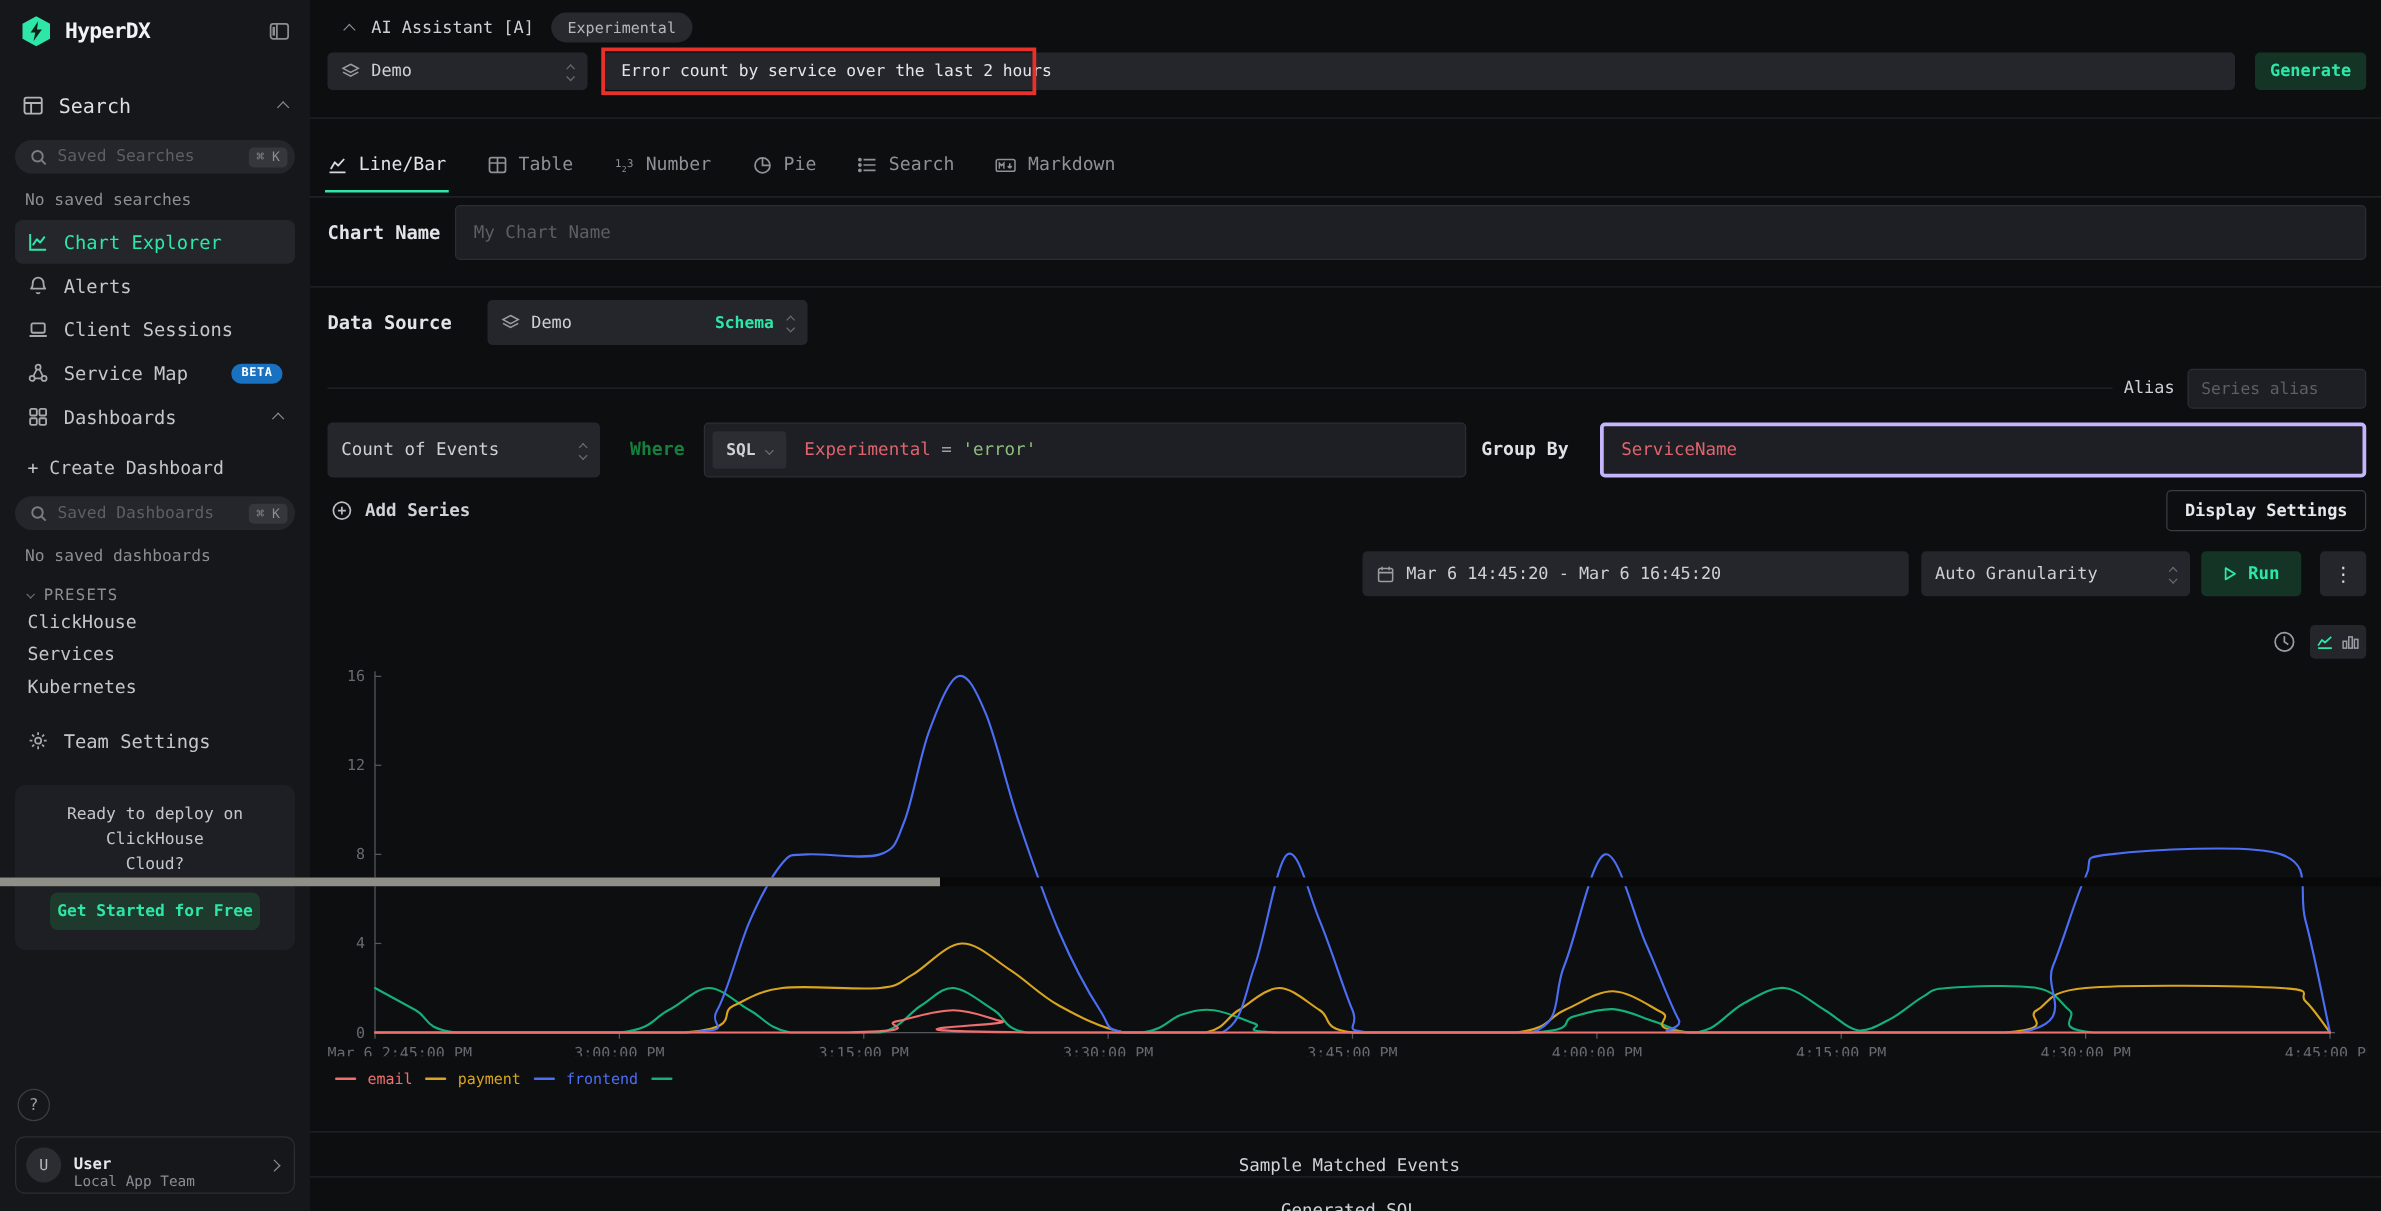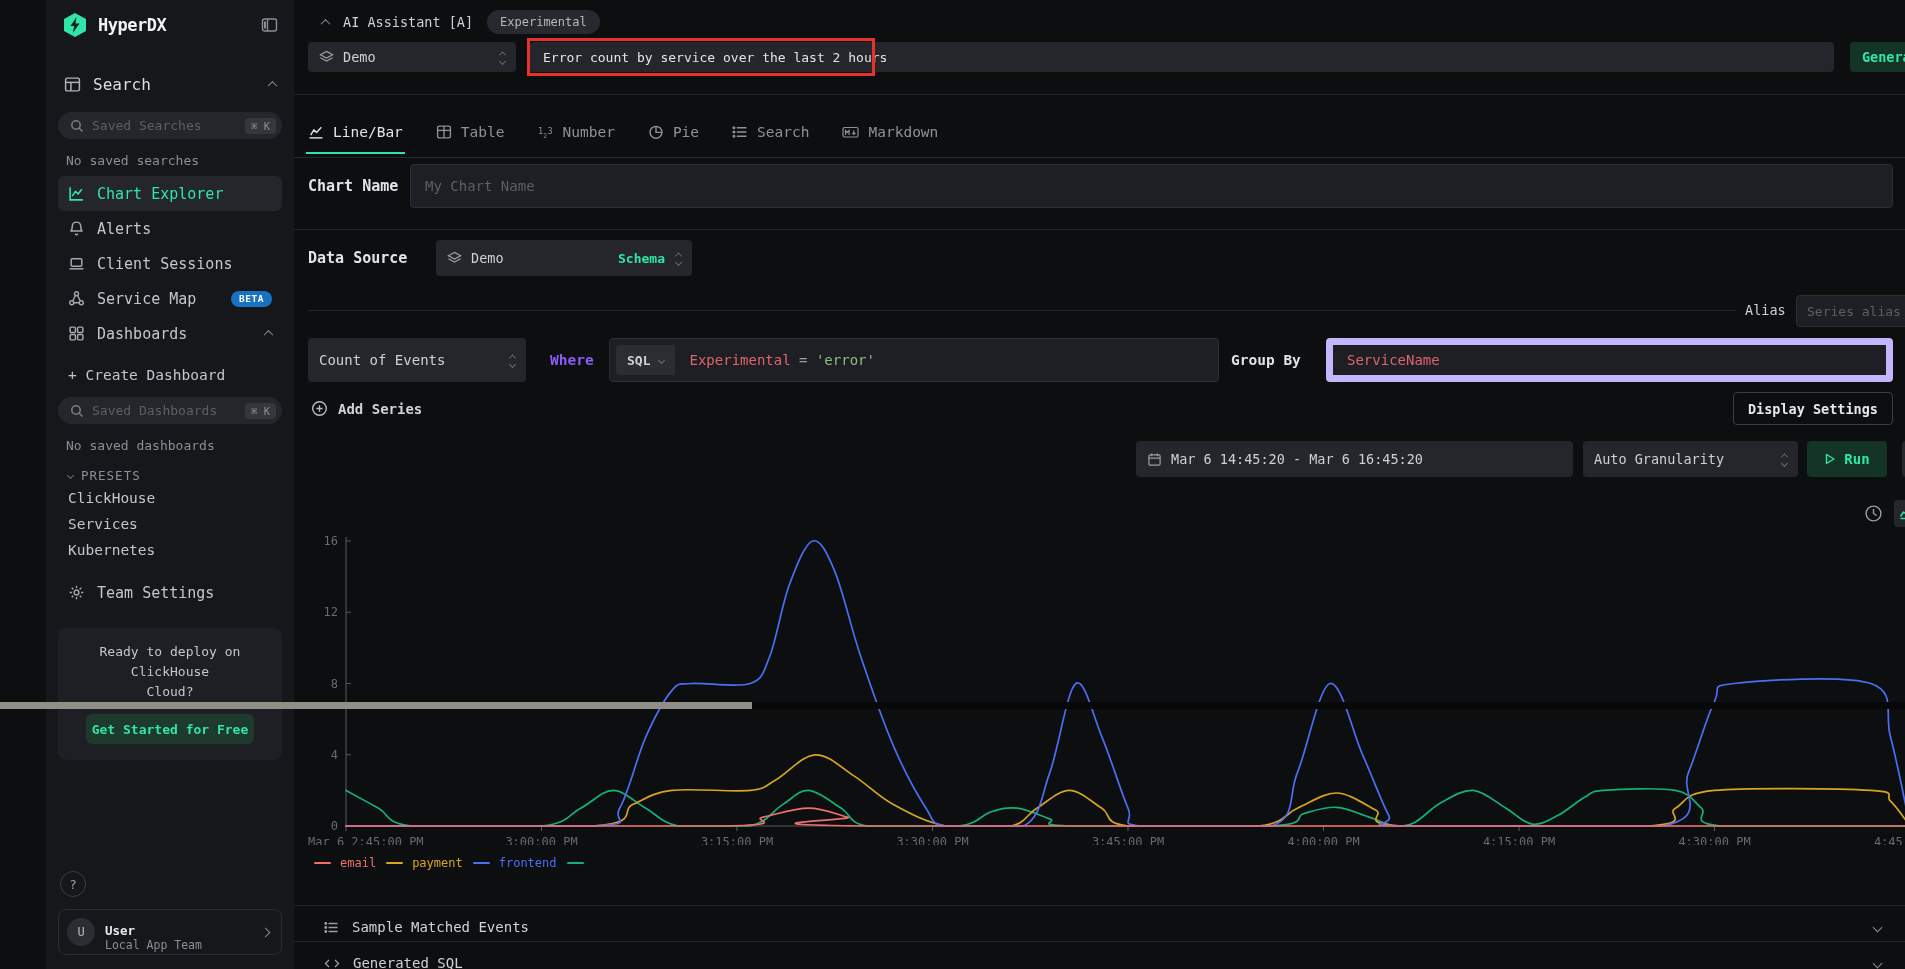--- a/index.html
+++ b/index.html
@@ -1,18 +1,18 @@
 <!DOCTYPE html>
 <html><head>
 <meta charset="utf-8">
 <style>
   * { margin:0; padding:0; box-sizing:border-box; }
   html,body { width:1905px; height:969px; overflow:hidden; background:#0d0e10;
     font-family:"DejaVu Sans Mono","Liberation Mono",monospace; color:#d7d9dd; }
-  .app { position:relative; width:1905px; height:709px; display:flex;padding-left:46px; }
+  .app { position:relative; width:1905px; height:709px; display:flex; }
 
   
   .sidebar { width:248px; height:969px; background:#15171b; padding:10px 12px 0 12px;
     display:flex; flex-direction:column; flex-shrink:0; }
   .logo-row { display:flex; align-items:center; gap:10px; height:30px; padding:0 4px; }
   .logo-badge { width:26px; height:26px; display:flex; align-items:center; justify-content:center; }
   .logo-text { font-weight:bold; font-size:17px; color:#f1f2f4; letter-spacing:-0.5px; flex:1; }
   .collapse-btn { color:#8b8e94; display:flex; cursor:pointer; }
   .side-header { display:flex; align-items:center; gap:12px; margin-top:32px; padding:0 6px; height:24px; }
   .side-header .lbl { font-size:16px; color:#dcdee2; flex:1; }
@@ -92,21 +92,21 @@
 
   .sql-chip { background:#2b2d33; border-radius:3px; height:30px; display:flex; align-items:center;
     gap:9px; padding:0 11px; font-size:13px; font-weight:bold; color:#cdd0d4; cursor:pointer; }
 
   .legend { position:absolute; left:20px; top:856px; display:flex; align-items:center; gap:10px; }
   .legend-item { display:flex; align-items:center; gap:9px; cursor:pointer; }
   .legend-dash { width:17px; height:2.5px; border-radius:2px; background:#888; }
   .legend-label { font-size:12px; }
 
   .panel-row { position:absolute; left:0; right:0; height:30px; display:flex; align-items:center;
-    gap:13px; padding:0 24px 0 30px; font-size:14px; color:#cfd2d6; cursor:pointer; }
+    gap:13px; padding:0 24px 0 30px; font-size:14px; color:#cfd2d6; cursor:pointer;flex-direction:column; }
   .panel-row .grow { flex:1; }
 
   .hscrollbar { position:absolute; left:0; bottom:0; width:1905px; height:7px; background:#07of0808;
     background:#080809; z-index:9; }
   .hthumb { position:absolute; left:0; top:0; height:7px; width:752px; background:#8f8f88; cursor:grab; }
 
   svg.icon { display:block; }
 </style>
 </head>
 <body>
@@ -358,30 +358,30 @@
       <input class="inp" style="font-size: 13px; padding: 0px 10px;" placeholder="Series alias">
     </div>
 
     <div class="abs sel" style="left:14px; top:338px; width:218px; height:44px; font-size:14px;">
       <span>Count of Events</span>
       <span class="updown">
           <i class="chev up sm"></i>
           <i class="chev down sm"></i>
         </span>
     </div>
-    <div class="abs" style="left:256px; top:338px; line-height:44px; font-size:14.5px; color:#8b5cf6; font-weight:bold;">Where</div>
+    <div class="abs" style="left:256px; top:338px; line-height:44px; font-size:14.5px; color:#15803d; font-weight:bold;">Where</div>
     <div class="abs row" style="left:315px; top:338px; width:610px; height:44px; background:#1e1f24; border:1px solid #2c2e33; border-radius:4px; padding:0 6px; gap:14px;">
       <span class="sql-chip">
         <span>SQL</span>
         <i class="chev down sm"></i>
       </span>
       <span style="font-size:14px;"><span class="code-red">Experimental</span><span class="code-op"> = </span><span class="code-green">'error'</span></span>
     </div>
     <div class="abs" style="left:937px; top:338px; line-height:44px; font-size:14.5px; color:#dfe1e5; font-weight:bold;">Group By</div>
-    <div class="abs row" style="left:1032px; top:338px; right:12px; height:44px; background:#1e1f24; border:7px solid #c4b5fd; border-radius:4px; padding:0 14px;">
+    <div class="abs row" style="left:1032px; top:338px; right:12px; height:44px; background:#1e1f24; border:3px solid #c4b5fd; border-radius:4px; padding:0 14px;">
       <span class="code-red" style="font-size:14px;">ServiceName</span>
     </div>
 
     <div class="abs row" style="left:17px; top:400px; gap:10px; cursor:pointer;">
       <svg class="icon" width="17" height="17" viewBox="0 0 16 16" fill="none" stroke="#b7bac0" stroke-width="1.3">
           <circle cx="8" cy="8" r="6.4"></circle>
           <path d="M8 5v6M5 8h6"></path>
         </svg>
       <span style="font-size:14px; font-weight:bold; color:#cfd2d6;">Add Series</span>
     </div>

